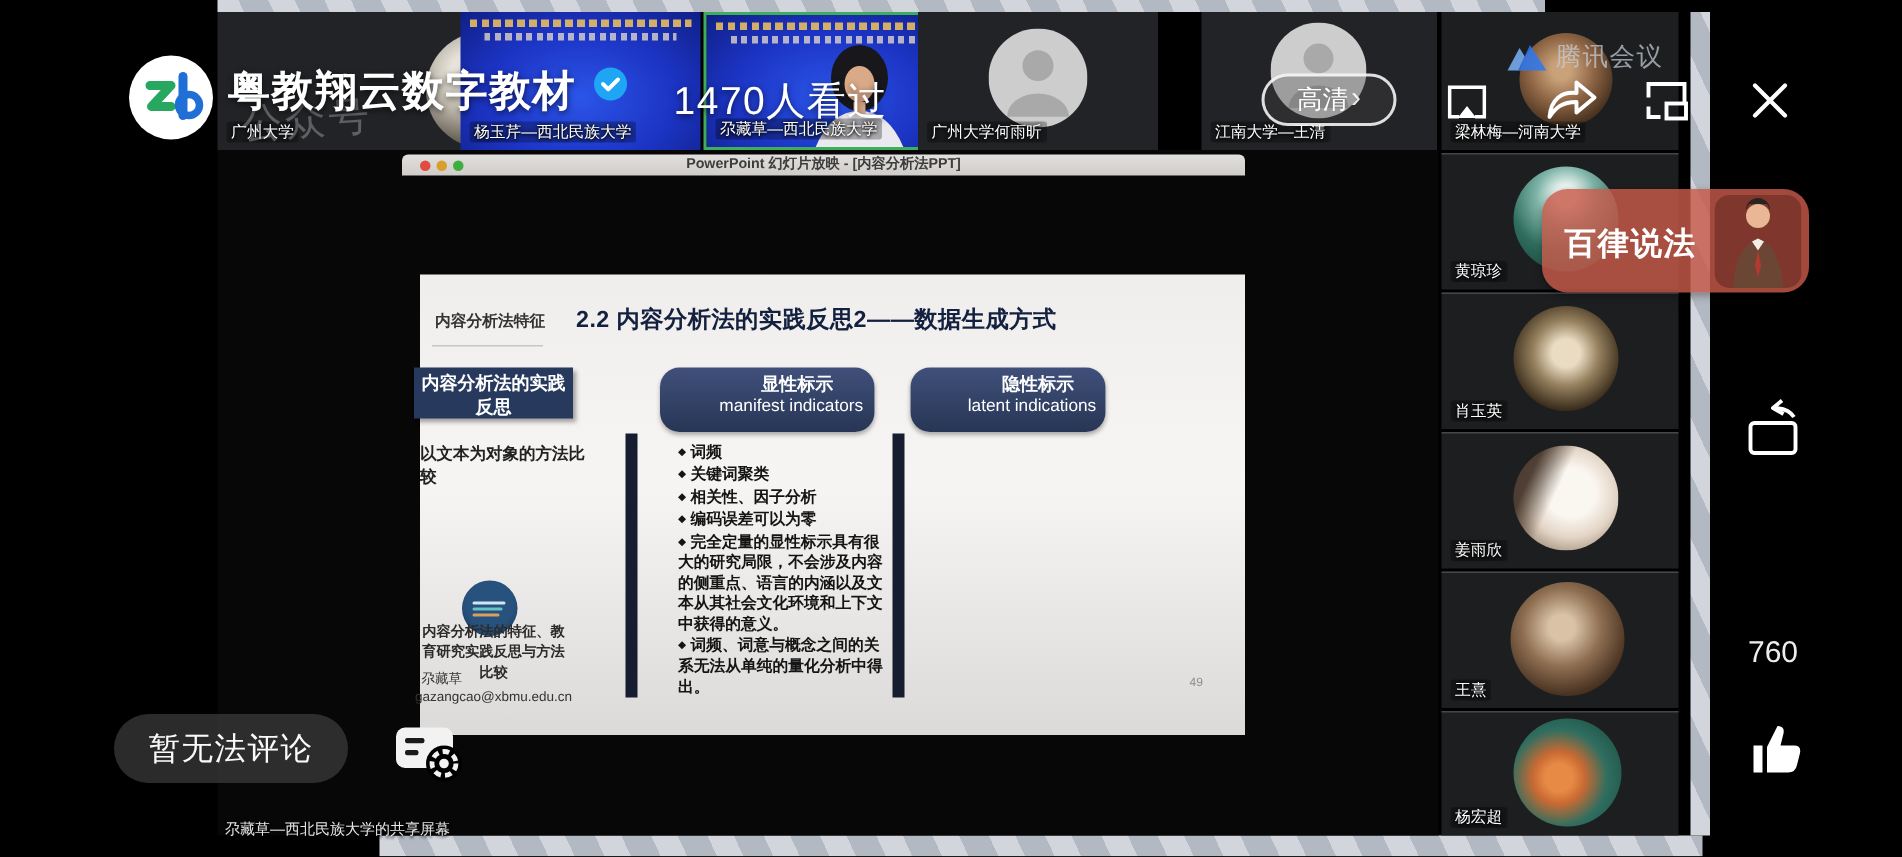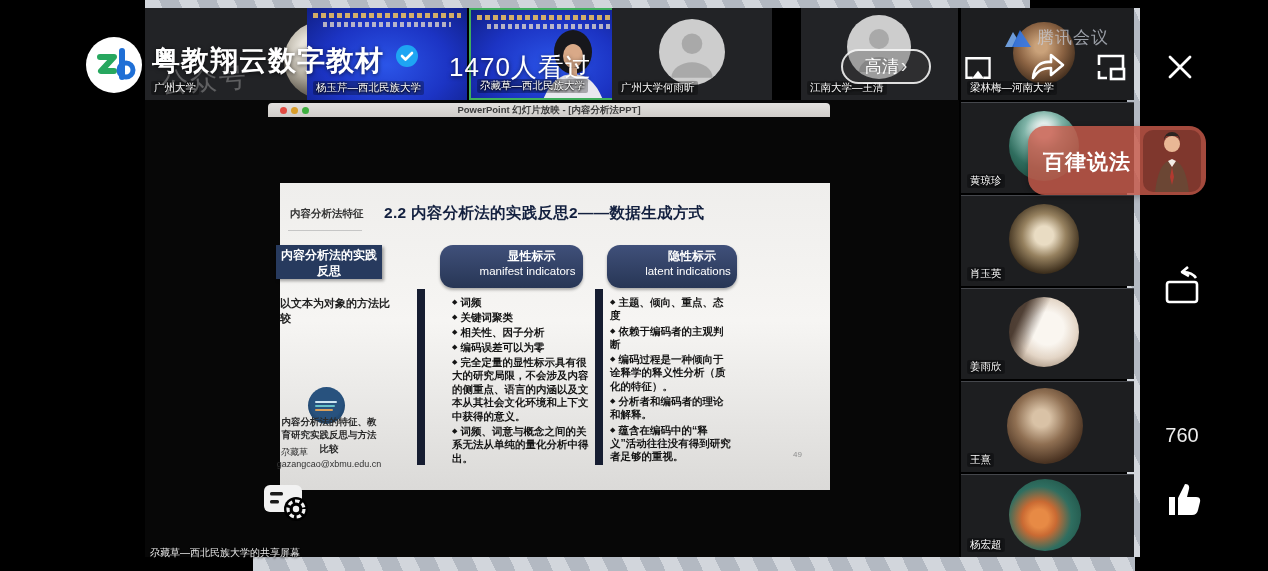--- a/index.html
+++ b/index.html
@@ -24,21 +24,21 @@
   .tag{position:absolute;left:6px;bottom:5px;font-size:10.5px;color:#fff;white-space:nowrap;
        text-shadow:0 0 3px #000,0 1px 2px #000;background:rgba(0,0,0,.28);padding:0 3px;border-radius:2px;}
   .avatar{position:absolute;border-radius:50%;}
   .av-photo1{background:radial-gradient(circle at 35% 35%,#e7e3da 0 16%,#b9b3a6 38%,#6d675c 62%,#3a362e 100%);}
   .av-liang{background:radial-gradient(circle at 45% 40%,#caa27a 0 12%,#8a6242 45%,#45301f 75%,#241811 100%);}
   .av-huang{background:radial-gradient(circle at 50% 28%,#e8f2ef 0 12%,#7fb4a8 32%,#2f6d5e 62%,#173f34 100%);}
   .av-xiao{background:radial-gradient(circle at 50% 45%,#e9dcc3 0 18%,#96815f 42%,#3d2f1d 72%,#15100a 100%);}
   .av-jiang{background:linear-gradient(115deg,rgba(64,48,38,.9) 0 20%,rgba(64,48,38,0) 42%),radial-gradient(circle at 55% 45%,#faf6f0 0 30%,#e3d5c6 55%,#9c8874 82%,#5f4f40 100%);}
   .av-wang{background:radial-gradient(circle at 45% 40%,#d9c2a6 0 14%,#8f6f52 42%,#4a3322 72%,#201510 100%);}
   .av-yang{background:radial-gradient(circle at 42% 55%,#e78a45 0 16%,#c96a33 30%,#2f6e60 56%,#1d4f44 88%);}
-  .side-tile{position:absolute;left:961px;width:173px;background:#1d1e20;border-top:1px solid #45474c;overflow:hidden;z-index:2;}
+  .side-tile{position:absolute;left:961px;width:158px;background:#1d1e20;border-top:1px solid #45474c;overflow:hidden;z-index:2;}
 
   
   .shared{left:145px;top:100px;width:814px;height:457px;background:#070707;z-index:2;}
   .ppt-bar{left:268px;top:103px;width:562px;height:14px;background:linear-gradient(#e2e0de,#cfcccা9);background:linear-gradient(#e2e0de,#cfccc9);border-radius:4px 4px 0 0;z-index:3;}
   .ppt-bar .dot{position:absolute;top:4px;width:7px;height:7px;border-radius:50%;}
   .ppt-title{width:100%;text-align:center;font-size:9.5px;font-weight:bold;color:#3d3d3d;line-height:14px;}
   .slide{left:280px;top:183px;width:550px;height:307px;z-index:3;
          background:linear-gradient(180deg,#efeeec 0%,#f6f5f3 45%,#dbdad8 100%);color:#1a1a1a;}
   .sb-item1{left:10px;top:24px;font-size:10.5px;font-weight:bold;color:#333;}
   .sb-div{left:8px;top:47px;width:74px;height:1px;background:#c6c6c6;}
@@ -192,27 +192,20 @@
     </div>
 
     <div class="bullets" style="left:172px;width:138px;">
       <div class="bullet">词频</div>
       <div class="bullet">关键词聚类</div>
       <div class="bullet">相关性、因子分析</div>
       <div class="bullet">编码误差可以为零</div>
       <div class="bullet">完全定量的显性标示具有很大的研究局限，不会涉及内容的侧重点、语言的内涵以及文本从其社会文化环境和上下文中获得的意义。</div>
       <div class="bullet">词频、词意与概念之间的关系无法从单纯的量化分析中得出。</div>
     </div>
-    <div class="bullets" style="left:330px;width:122px;">
-      <div class="bullet">主题、倾向、重点、态度</div>
-      <div class="bullet">依赖于编码者的主观判断</div>
-      <div class="bullet">编码过程是一种倾向于诠释学的释义性分析（质化的特征）。</div>
-      <div class="bullet">分析者和编码者的理论和解释。</div>
-      <div class="bullet">蕴含在编码中的“释义”活动往往没有得到研究者足够的重视。</div>
-    </div>
     <div class="abs page-num">49</div>
   </div>
 
   <div class="abs share-label">尕藏草—西北民族大学的共享屏幕</div>
 
   <div class="abs ov wm-gzh">公众号</div>
 
   <div class="abs ov logo-badge">
     <svg width="56" height="56" viewBox="0 0 56 56">
       <path d="M14 20 h14 l-13 14 h13" fill="none" stroke="#27a75f" stroke-width="6" stroke-linecap="round" stroke-linejoin="round"></path>
@@ -273,20 +266,23 @@
     <rect x="7" y="18" width="30" height="20" rx="2.5" fill="none" stroke="#fff" stroke-width="2.6"></rect>
     <path d="M36 14 a15 10 0 0 0 -13 -6" fill="none" stroke="#fff" stroke-width="2.6"></path>
     <path d="M28 3 l-6 5 7 4" fill="none" stroke="#fff" stroke-width="2.6" stroke-linejoin="round"></path>
   </svg>
   <div class="abs ov like-count">760</div>
   <svg class="abs ov" style="left:1163px;top:481px;" width="42" height="36" viewBox="0 0 42 36">
     <path d="M6 34 h6 V16 H6 z" fill="#fff"></path>
     <path d="M15 34 h14 q5 0 6 -5 l2 -8 q1 -5 -4 -5 h-9 l2 -8 q1 -5 -4 -5 l-7 14 z" fill="#fff"></path>
   </svg>
 
+  <div class="abs ov pill-comment">
+    <span>暂无法评论</span>
+  </div>
   <svg class="abs ov" style="left:260px;top:479px;" width="50" height="44" viewBox="0 0 50 44">
     <rect x="4" y="6" width="38" height="27" rx="6" fill="#f2f2f2"></rect>
     <rect x="10" y="13" width="13" height="3.5" rx="1.5" fill="#1a1a1a"></rect>
     <rect x="10" y="21" width="9" height="3.5" rx="1.5" fill="#1a1a1a"></rect>
     <circle cx="36" cy="30" r="12" fill="#000"></circle>
     <circle cx="36" cy="30" r="8" fill="none" stroke="#f2f2f2" stroke-width="3.2" stroke-dasharray="4.5 2.8"></circle>
     <circle cx="36" cy="30" r="3.2" fill="#f2f2f2"></circle>
   </svg>
 
 </div>

